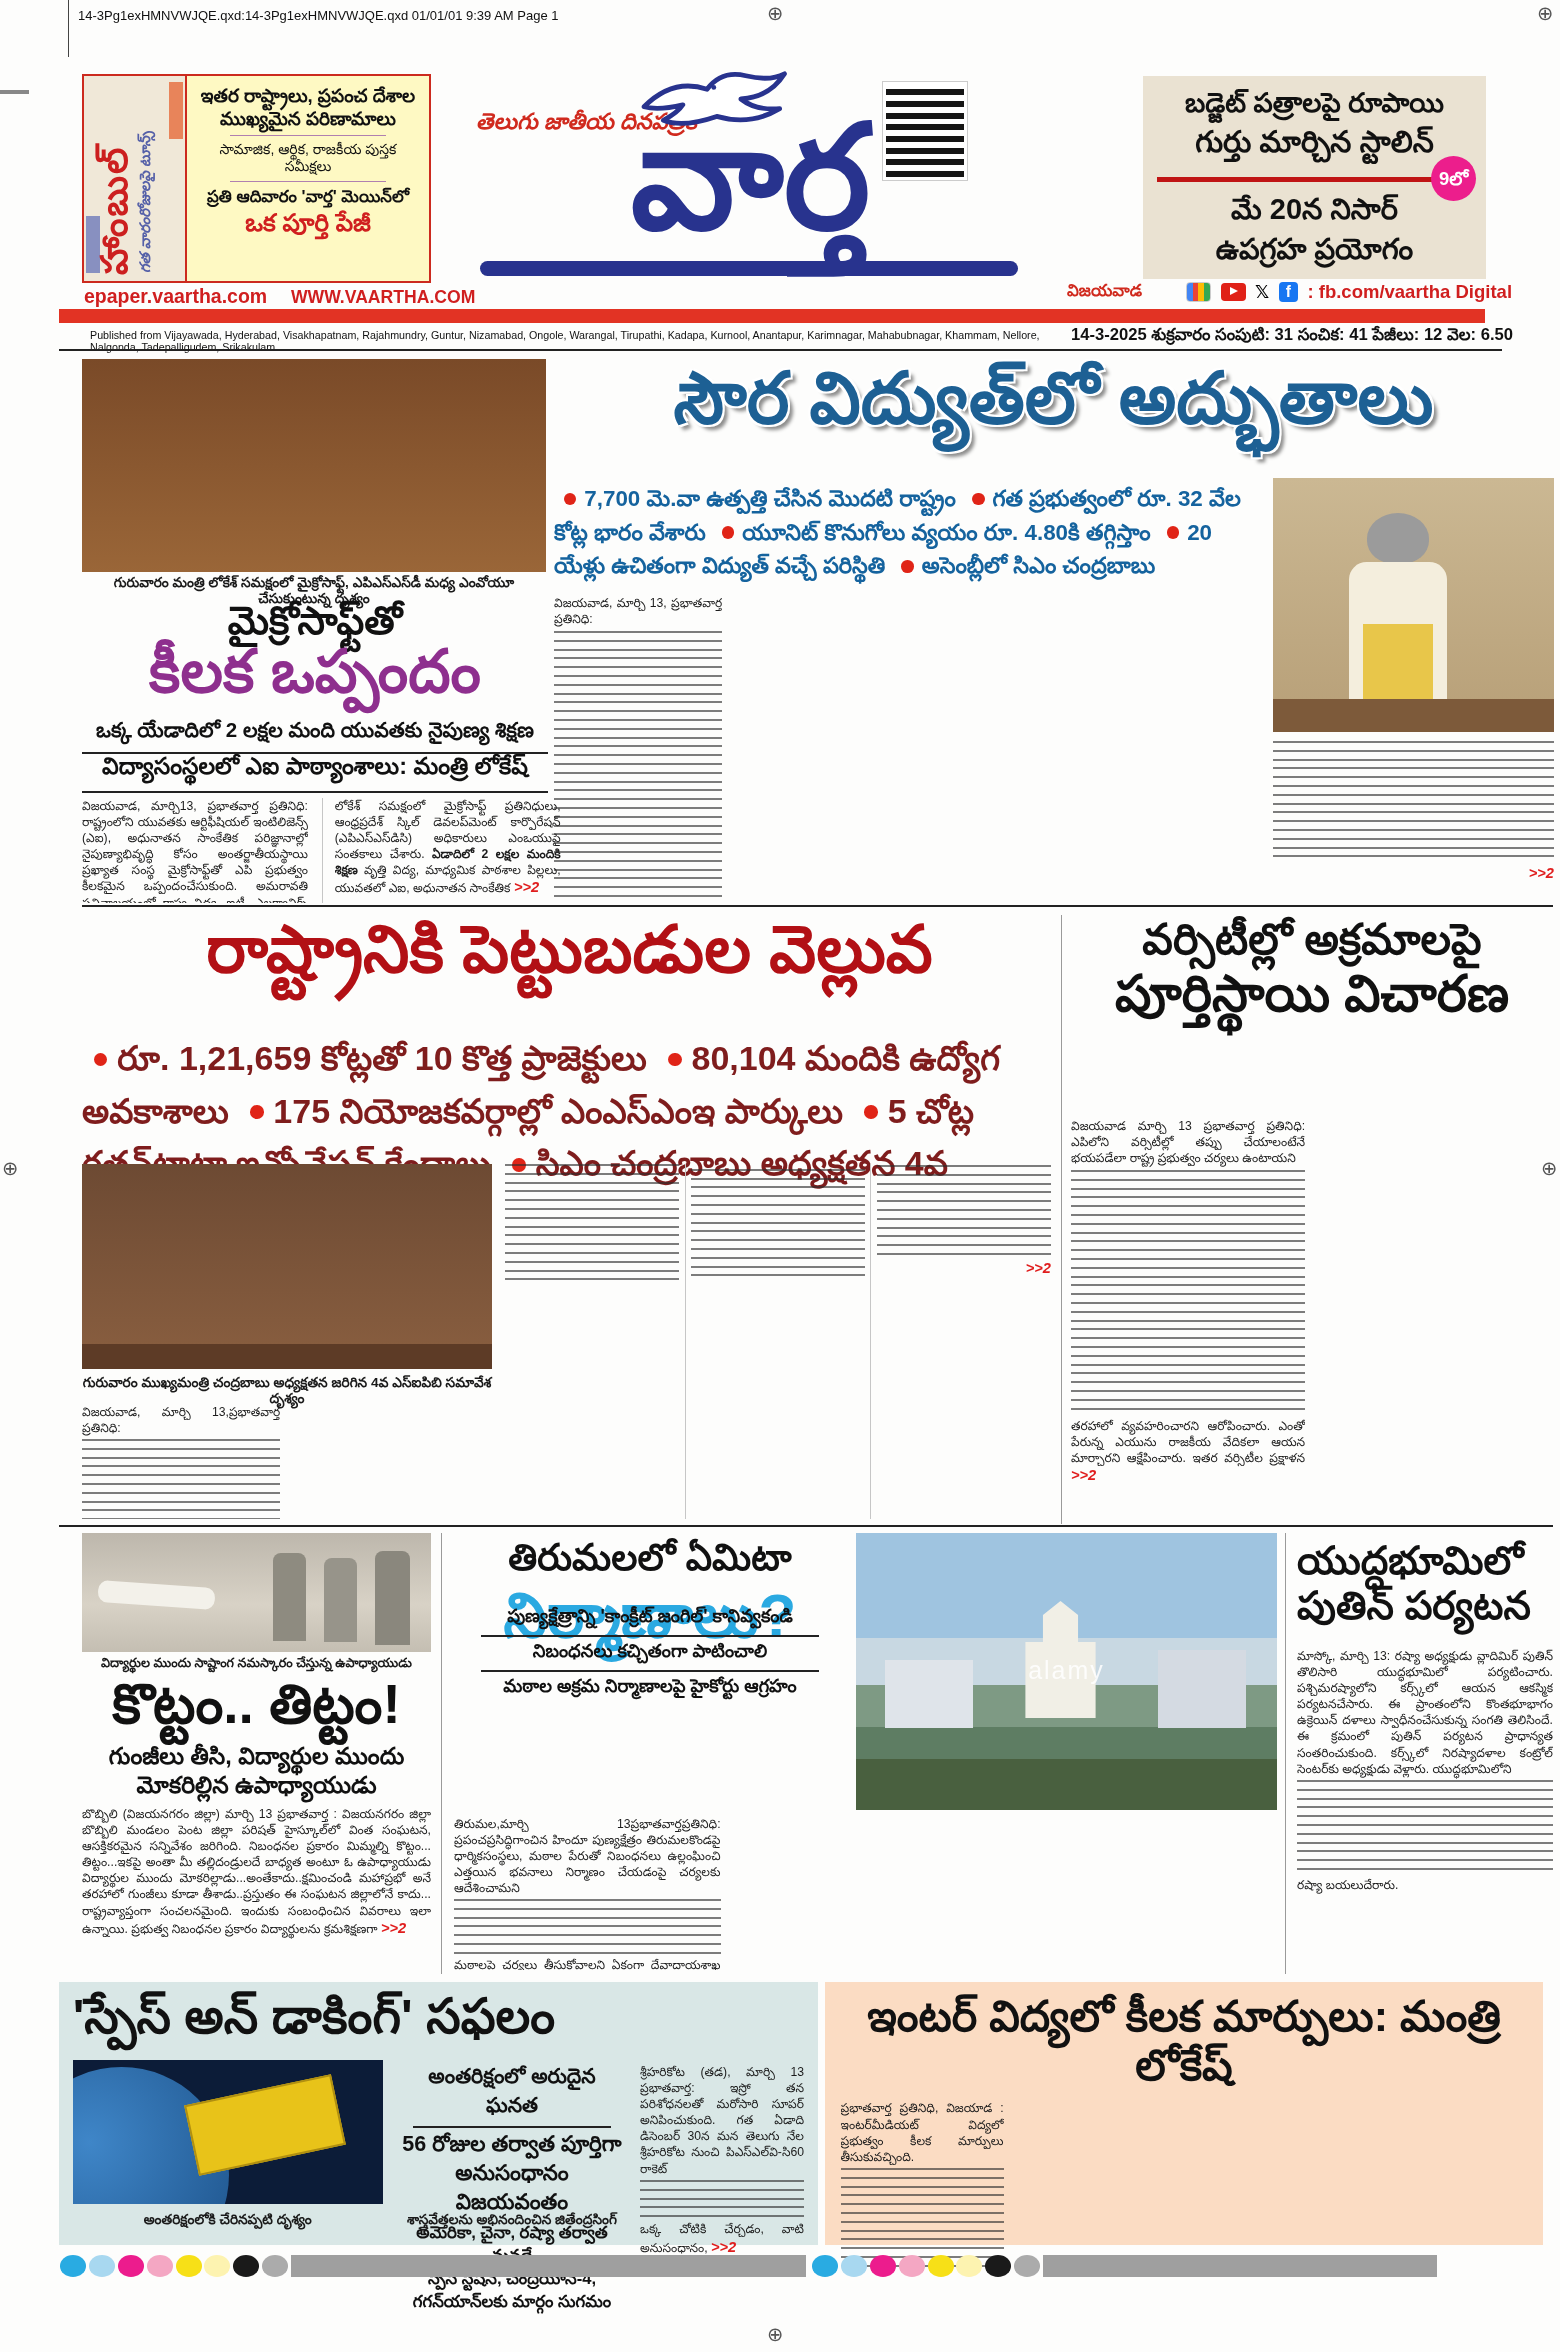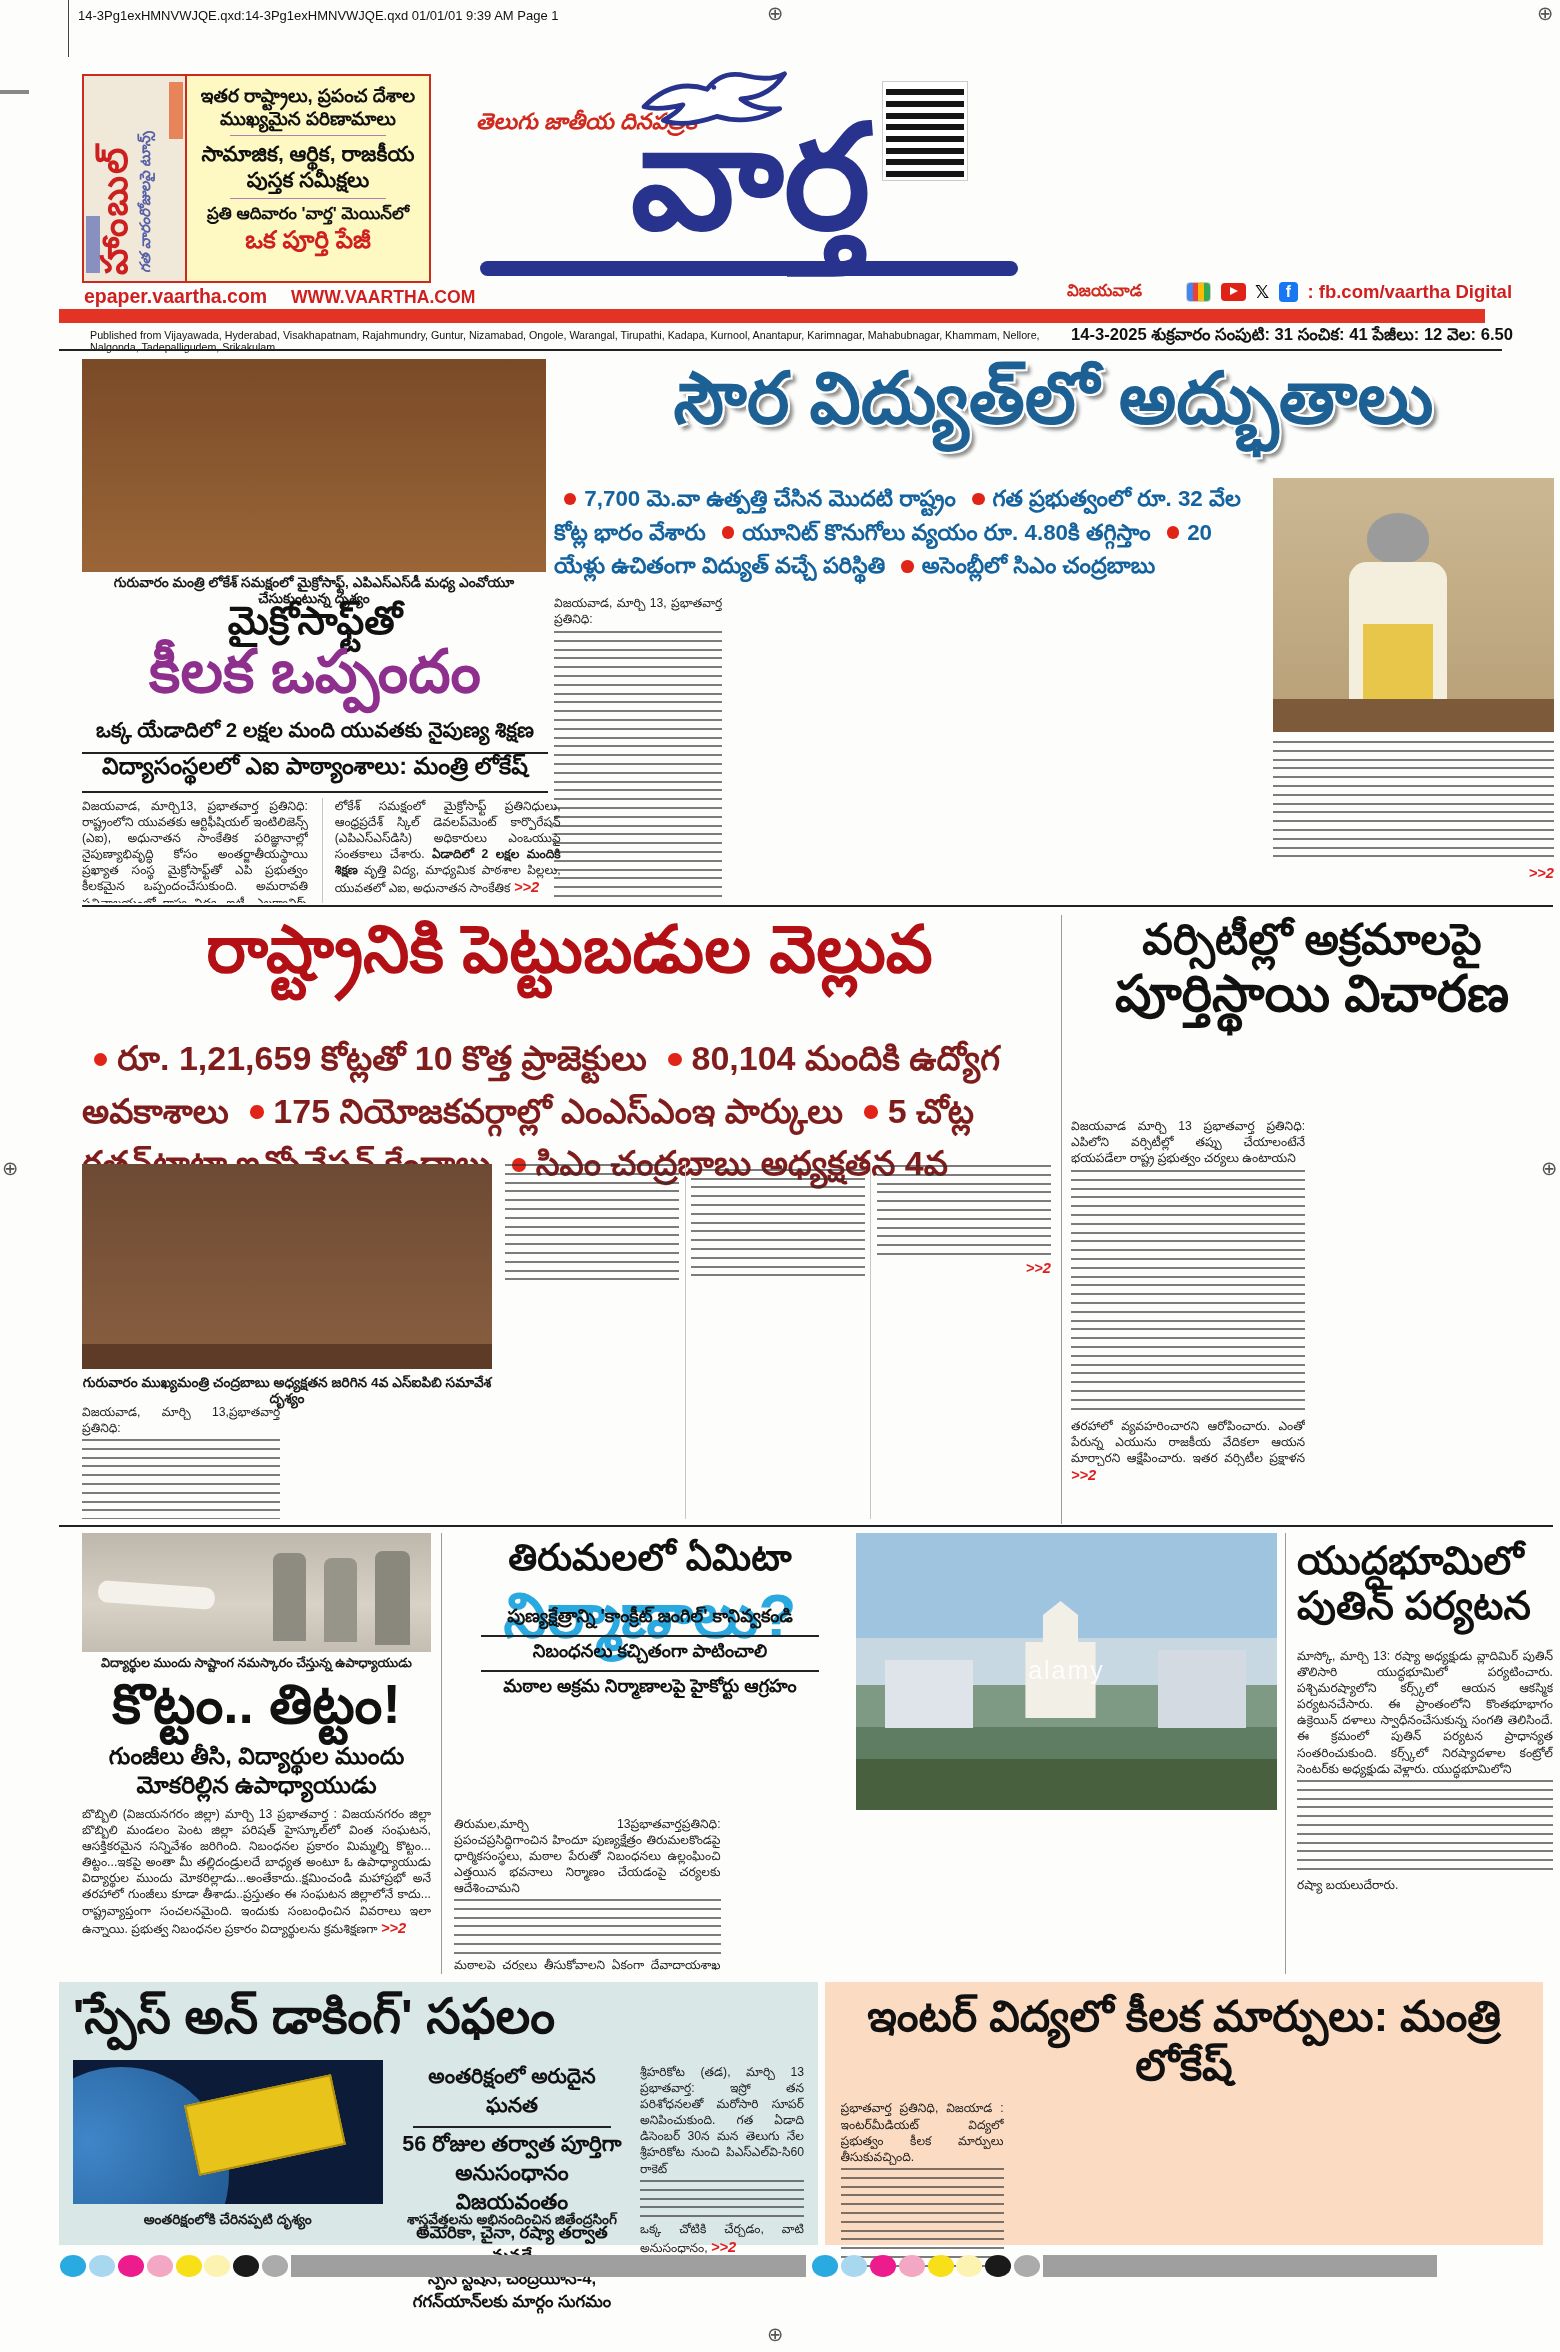--- a/index.html
+++ b/index.html
@@ -48,39 +48,49 @@
   <div class="abs" style="left:82px;top:74px;width:345px;height:205px;border:2.9px solid #cc2a1e;background:#f0e8d8;display:flex;">
     <div style="width:101px;position:relative;border-right:2px solid #cc2a1e;overflow:hidden;">
       <div class="abs" style="right:2px;top:5.9px;width:13.7px;height:57px;background:#e8845a;"></div>
       <div class="abs" style="left:2px;bottom:7.8px;width:13.7px;height:57px;background:#8890c0;"></div>
       <div class="abs" style="left:5.9px;top:3.9px;height:195px;writing-mode:vertical-rl;transform:rotate(180deg);color:#cc1f1f;font-weight:bold;font-size:37px;letter-spacing:2px;">హాంబుల్</div>
       <div class="abs" style="left:51px;top:5.9px;height:191px;writing-mode:vertical-rl;transform:rotate(180deg);color:#5560a8;font-weight:bold;font-style:italic;font-size:14.6px;">గత వారంరోజులపై టూన్స్</div>
     </div>
     <div style="flex:1;padding:7.8px 9.8px;text-align:center;background:#fef9c3;">
       <div style="font-size:18.5px;font-weight:bold;line-height:1.25;">ఇతర రాష్ట్రాలు, ప్రపంచ దేశాల ముఖ్యమైన పరిణామాలు</div>
       <div style="height:1px;background:#b080b0;width:70%;margin:4.9px auto;"></div>
-      <div style="font-size:21px;font-weight:bold;line-height:1.25;">సామాజిక, ఆర్థిక, రాజకీయ పుస్తక సమీక్షలు</div>
+      <div style="font-size:14px;font-weight:normal;line-height:1.25;">సామాజిక, ఆర్థిక, రాజకీయ పుస్తక సమీక్షలు</div>
       <div style="height:1px;background:#b080b0;width:70%;margin:4.9px auto;"></div>
       <div style="font-size:16.6px;font-weight:bold;line-height:1.2;">ప్రతి ఆదివారం 'వార్త' మెయిన్‌లో</div>
       <div style="font-size:24.4px;font-weight:bold;color:#d01f1f;margin-top:2px;">ఒక పూర్తి పేజీ</div>
     </div>
   </div>
   <div class="abs bold" style="left:84px;top:285px;font-size:19.5px;color:#d01f1f;">epaper.vaartha.com</div>
   <div class="abs bold" style="left:291px;top:287px;font-size:17.6px;color:#d01f1f;">WWW.VAARTHA.COM</div>
 
   <div class="abs bold" style="left:476px;top:109px;font-size:22.4px;font-style:italic;color:#d02a1e;">తెలుగు జాతీయ దినపత్రిక</div>
   <svg class="abs" style="left:624px;top:68px;" width="166" height="62" viewBox="0 0 170 64">
     <path d="M20 40 Q50 10 85 22 Q100 2 125 8 Q150 14 165 6 Q150 30 120 32 Q135 44 160 42 Q130 60 95 50 Q60 62 40 54 Q55 46 60 38 Q35 44 20 40 Z" fill="#fff" stroke="#28338e" stroke-width="5" stroke-linejoin="round"></path>
     <circle cx="92" cy="20" r="2.5" fill="#28338e"></circle>
   </svg>
   <div class="abs bold ctr" style="left:458px;top:105px;width:585px;font-size:146px;line-height:1.0;color:#28338e;">వార్త</div>
   <div class="abs" style="left:480px;top:261px;width:538px;height:14.6px;background:#28338e;border-radius:7.8px;"></div>
   <div class="abs qr" style="left:883px;top:82px;width:78px;height:92px;"></div>
   <div class="abs bold" style="left:1067px;top:281px;font-size:16.6px;color:#d02a1e;">విజయవాడ</div>
 
+  <div class="abs ctr" style="left:1143px;top:76px;width:343px;height:203px;background:#eae2d2;padding-top:11.7px;box-sizing:border-box;">
+    <div style="font-size:27px;font-weight:bold;">బడ్జెట్ పత్రాలపై రూపాయి</div>
+    <div style="font-size:30px;font-weight:bold;">గుర్తు మార్చిన స్టాలిన్</div>
+    <div style="position:relative;height:21.5px;margin:3.9px 9.8px 2px 13.7px;">
+      <div class="abs" style="left:0;top:7.8px;width:289px;height:4.9px;background:#c01414;"></div>
+      <div class="abs" style="right:0;top:-13.7px;width:45px;height:45px;border-radius:50%;background:#ec1e8c;color:#fff;font-size:18.5px;font-weight:bold;line-height:45px;">9లో</div>
+    </div>
+    <div style="font-size:29px;font-weight:bold;">మే 20న నిసార్</div>
+    <div style="font-size:29px;font-weight:bold;">ఉపగ్రహ ప్రయోగం</div>
+  </div>
   <div class="abs" style="left:1186px;top:281px;white-space:nowrap;">
     <span class="ico" style="width:23.4px;height:17.6px;background:linear-gradient(90deg,#4285f4 0 25%,#ea4335 25% 50%,#fbbc05 50% 75%,#34a853 75%);border:1px solid #ccc;"></span>
     <span class="ico" style="width:25px;height:17.6px;background:#e02117;position:relative;"><span style="position:absolute;left:8.8px;top:3.9px;width:0;height:0;border-left:8.8px solid #fff;border-top:4.9px solid transparent;border-bottom:4.9px solid transparent;"></span></span>
     <span class="ico bold" style="font-size:17.6px;color:#000;">𝕏</span>
     <span class="ico ctr" style="width:19.5px;height:19.5px;background:#1877f2;color:#fff;font-weight:bold;font-size:15.6px;line-height:19.5px;">f</span>
     <span class="bold" style="font-size:18.5px;color:#d01f1f;vertical-align:middle;">: fb.com/vaartha Digital</span>
   </div>
 
   <div class="abs" style="left:59px;top:309px;width:1426px;height:13.7px;background:#e23324;"></div>
   <div class="abs" style="left:90px;top:329px;width:956px;font-size:10.7px;color:#111;">Published from Vijayawada, Hyderabad, Visakhapatnam, Rajahmundry, Guntur, Nizamabad, Ongole, Warangal, Tirupathi, Kadapa, Kurnool, Anantapur,  Karimnagar, Mahabubnagar, Khammam, Nellore, Nalgonda, Tadepalligudem, Srikakulam</div>

